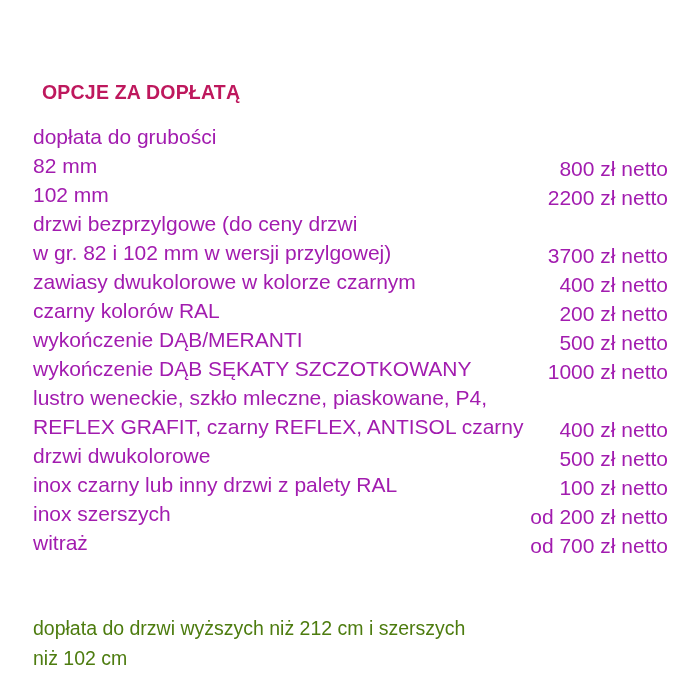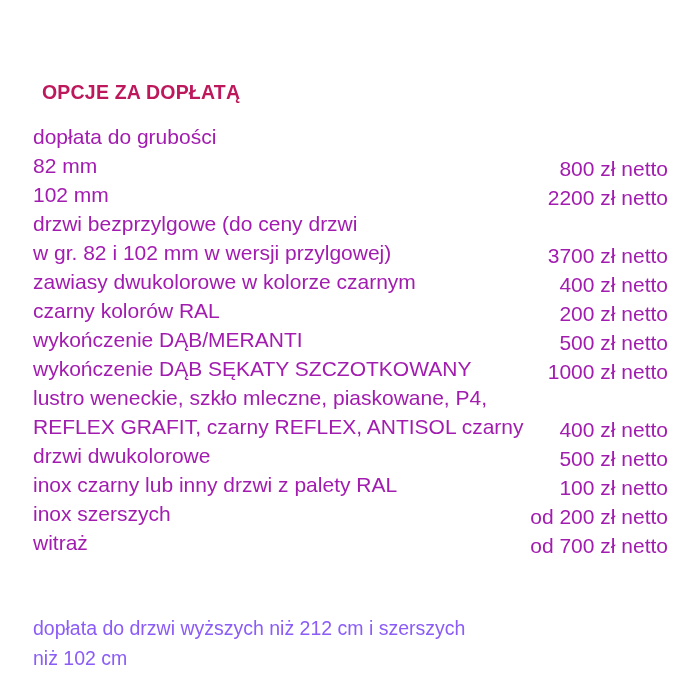--- a/index.html
+++ b/index.html
@@ -51,21 +51,21 @@
     white-space: nowrap;
     text-align: center;
   }
   .footer {
     position: absolute;
     left: 33px;
     right: 32px;
     top: 614px;
     font-size: 19.5px;
     line-height: 29.5px;
-    color: #8b5cf6;
+    color: #4d7c0f;
   }
 </style>
 </head>
 <body>
 
 <div class="page">
 
   <h1 class="title">OPCJE ZA DOPŁATĄ</h1>
 
   <div class="price-list">

